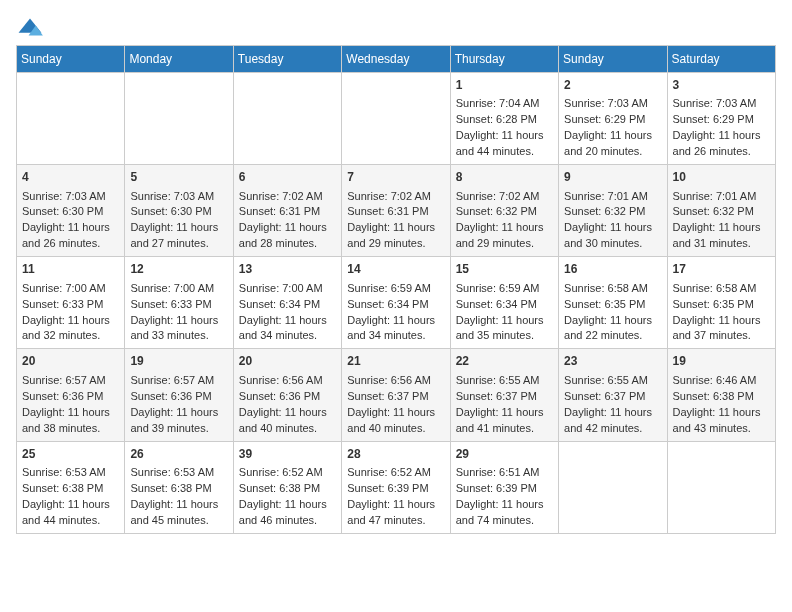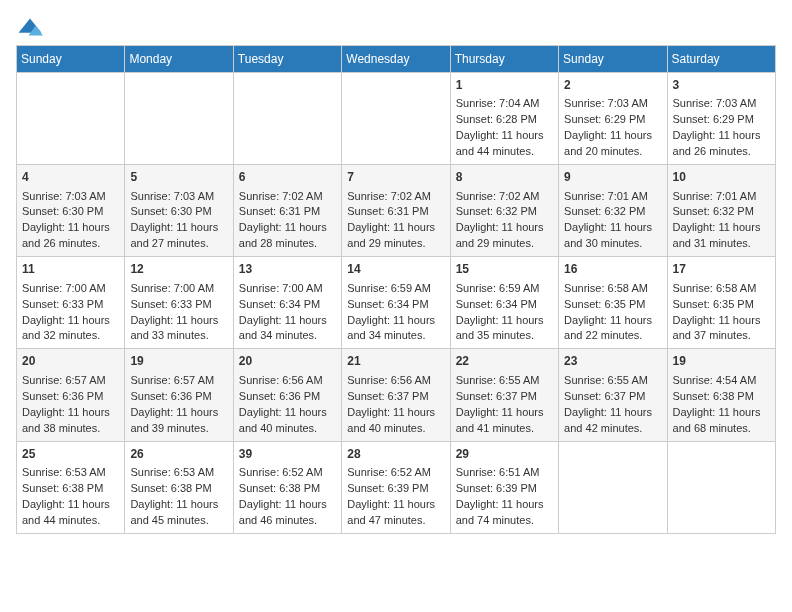--- a/index.html
+++ b/index.html
@@ -287,24 +287,24 @@
         </td>
         <td>
           <span class="day-num">23</span>
           <div>Sunrise: 6:55 AM</div>
           <div>Sunset: 6:37 PM</div>
           <div>Daylight: 11 hours</div>
           <div>and 42 minutes.</div>
         </td>
         <td>
           <span class="day-num">19</span>
-          <div>Sunrise: 4:54 AM</div>
+          <div>Sunrise: 6:46 AM</div>
           <div>Sunset: 6:38 PM</div>
           <div>Daylight: 11 hours</div>
-          <div>and 68 minutes.</div>
+          <div>and 43 minutes.</div>
         </td>
       </tr>
       <tr>
         <td>
           <span class="day-num">25</span>
           <div>Sunrise: 6:53 AM</div>
           <div>Sunset: 6:38 PM</div>
           <div>Daylight: 11 hours</div>
           <div>and 44 minutes.</div>
         </td>

